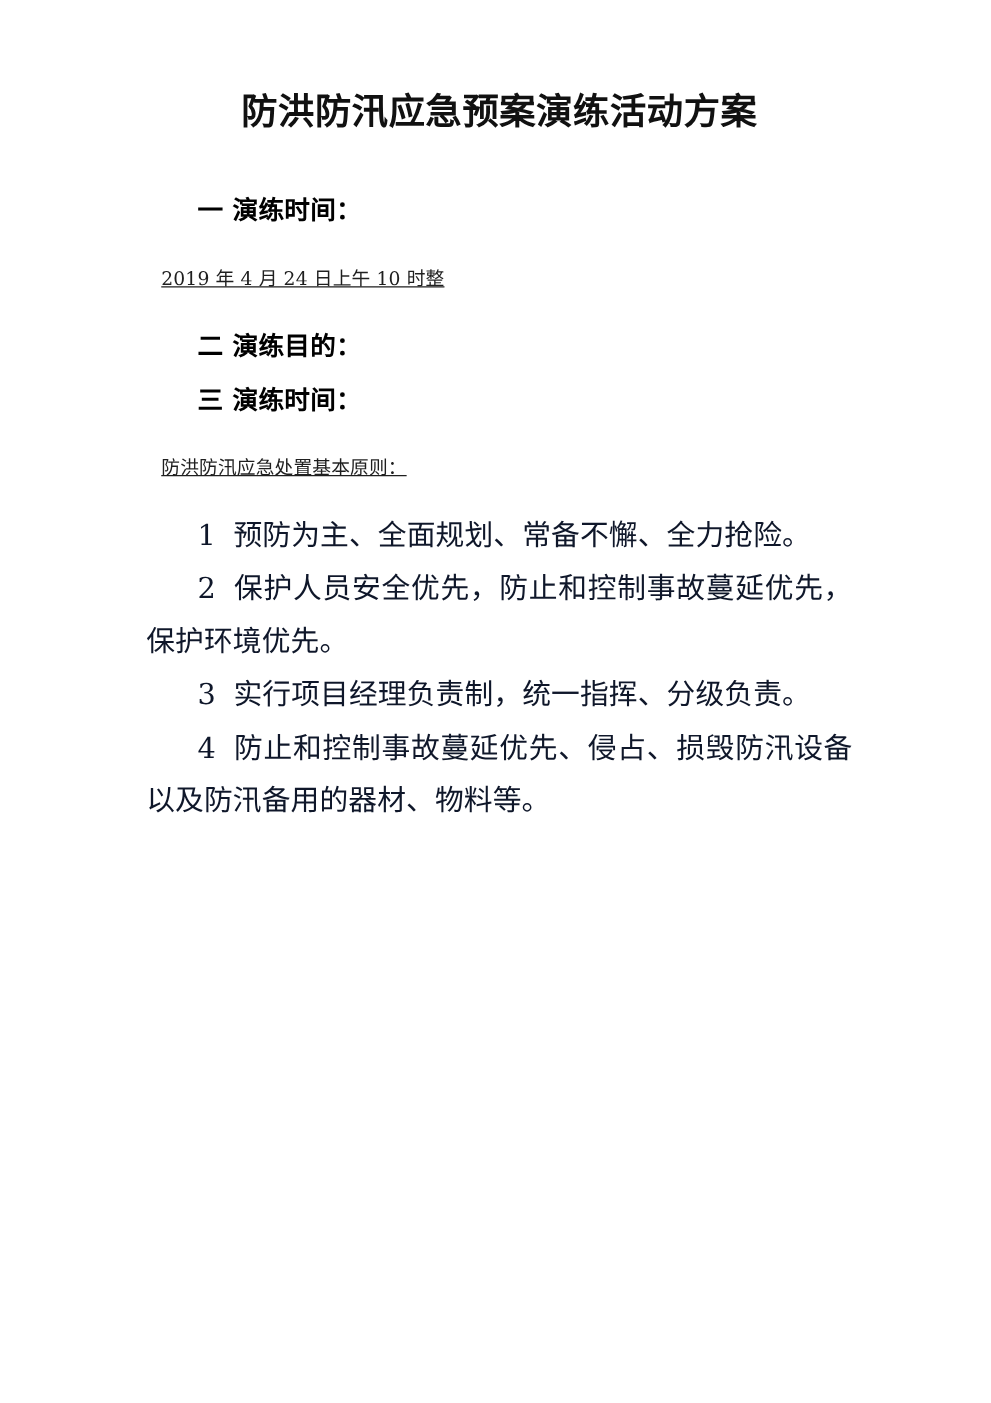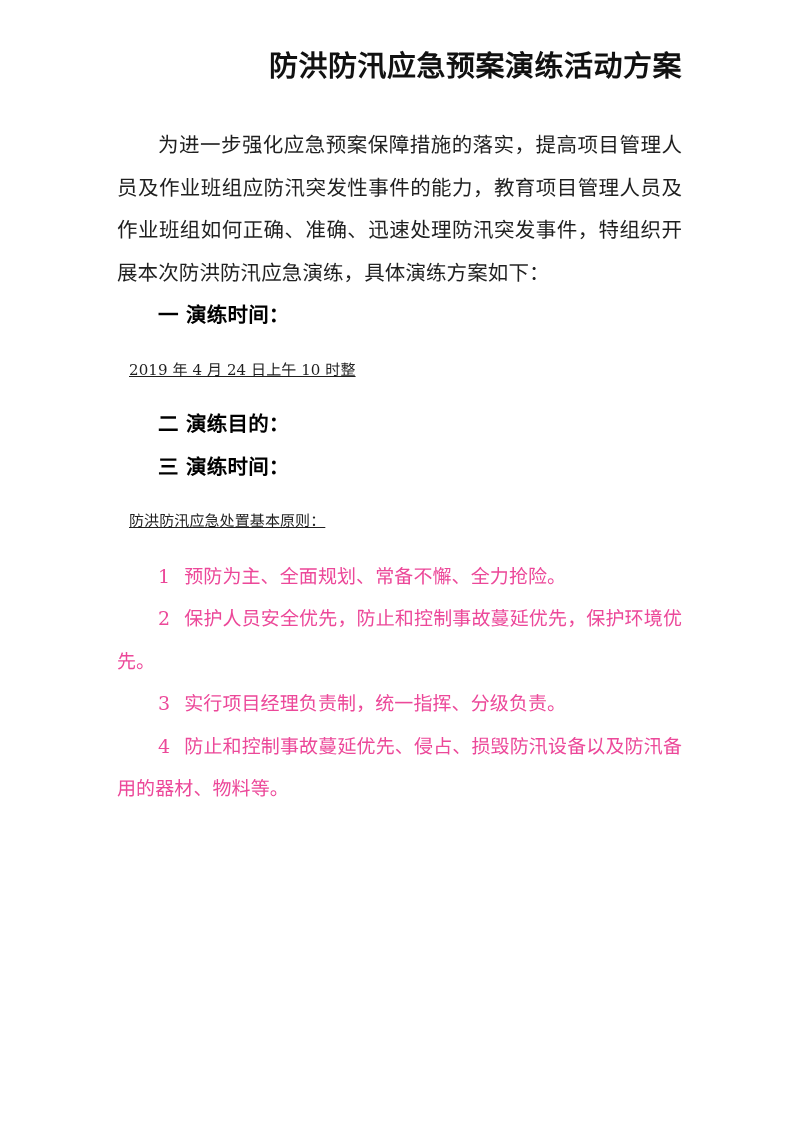--- a/index.html
+++ b/index.html
@@ -27,24 +27,24 @@
     top: 0;
     width: 565px;
   }
 
   .doc-title {
     font-family: "DejaVu Serif", "Liberation Serif", serif;
     font-weight: bold;
     font-size: 29px;
     line-height: 34px;
     letter-spacing: 0.5px;
-    text-align: right;
+    text-align: center;
     color: #111111;
     margin: 0;
-    padding-top: 49px;
+    padding-top: 72px;
     padding-bottom: 0;
     white-space: nowrap;
   }
 
   .para {
     font-size: 20.5px;
     line-height: 42.5px;
     text-align: justify;
     text-justify: inter-ideograph;
     margin: 0;
@@ -69,27 +69,27 @@
   .plain-line {
     font-size: 15px;
     line-height: 42.5px;
     margin: 12px;
     color: #1f1f1f;
     letter-spacing: 0.1px;
     text-decoration: underline;
   }
 
   .list-item {
-    font-size: 19px;
+    font-size: 23px;
     line-height: 42.5px;
     margin: 0;
     text-indent: 41px;
     text-align: justify;
     text-justify: inter-ideograph;
-    color: #ec4899;
+    color: #0f172a;
     letter-spacing: 0.1px;
   }
 
   .num {
     font-family: "DejaVu Serif", "Liberation Serif", serif;
     padding-right: 14px;
   }
 
   .spacer-after-title { height: 41px; }
 </style>
@@ -97,21 +97,20 @@
 <body>
 
 <div class="page">
 
   <div class="doc-body">
 
     <h1 class="doc-title">防洪防汛应急预案演练活动方案</h1>
 
     <div class="spacer-after-title"></div>
 
-    <p class="para indent">为进一步强化应急预案保障措施的落实，提高项目管理人员及作业班组应防汛突发性事件的能力，教育项目管理人员及作业班组如何正确、准确、迅速处理防汛突发事件，特组织开展本次防洪防汛应急演练，具体演练方案如下：</p>
 
     <h2 class="heading">一  演练时间：</h2>
 
     <p class="plain-line">2019 年 4 月 24 日上午 10 时整</p>
 
     <h2 class="heading">二  演练目的：</h2>
 
 
     <h2 class="heading">三  演练时间：</h2>
 

